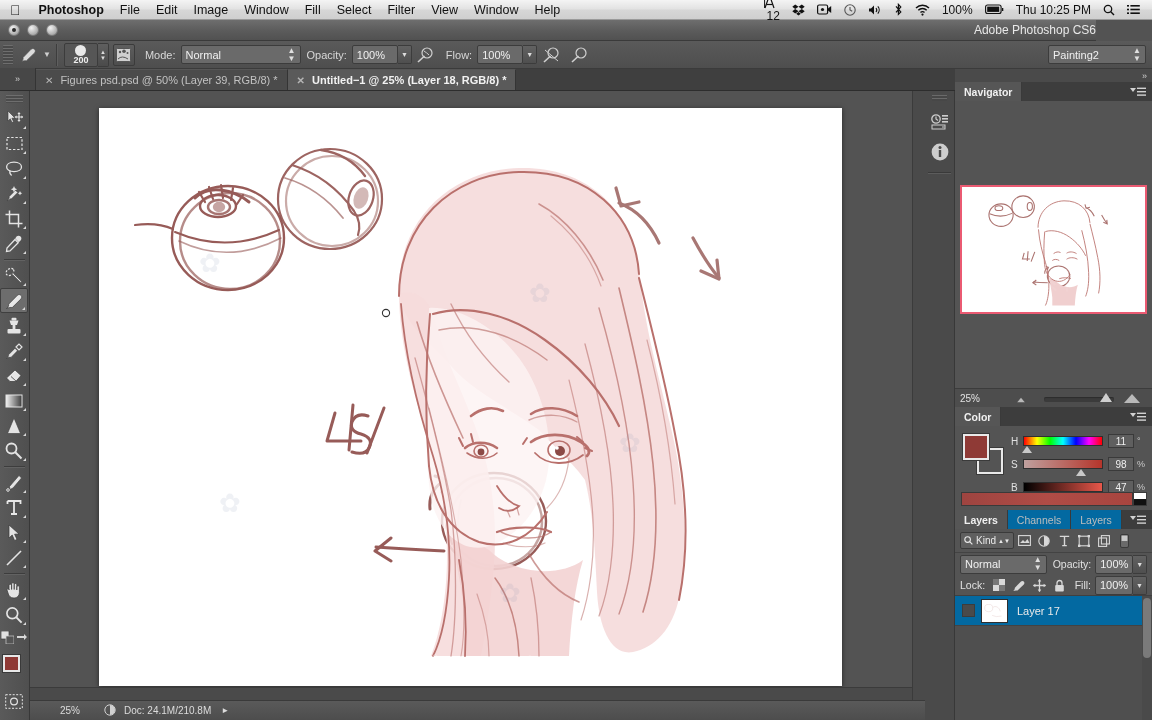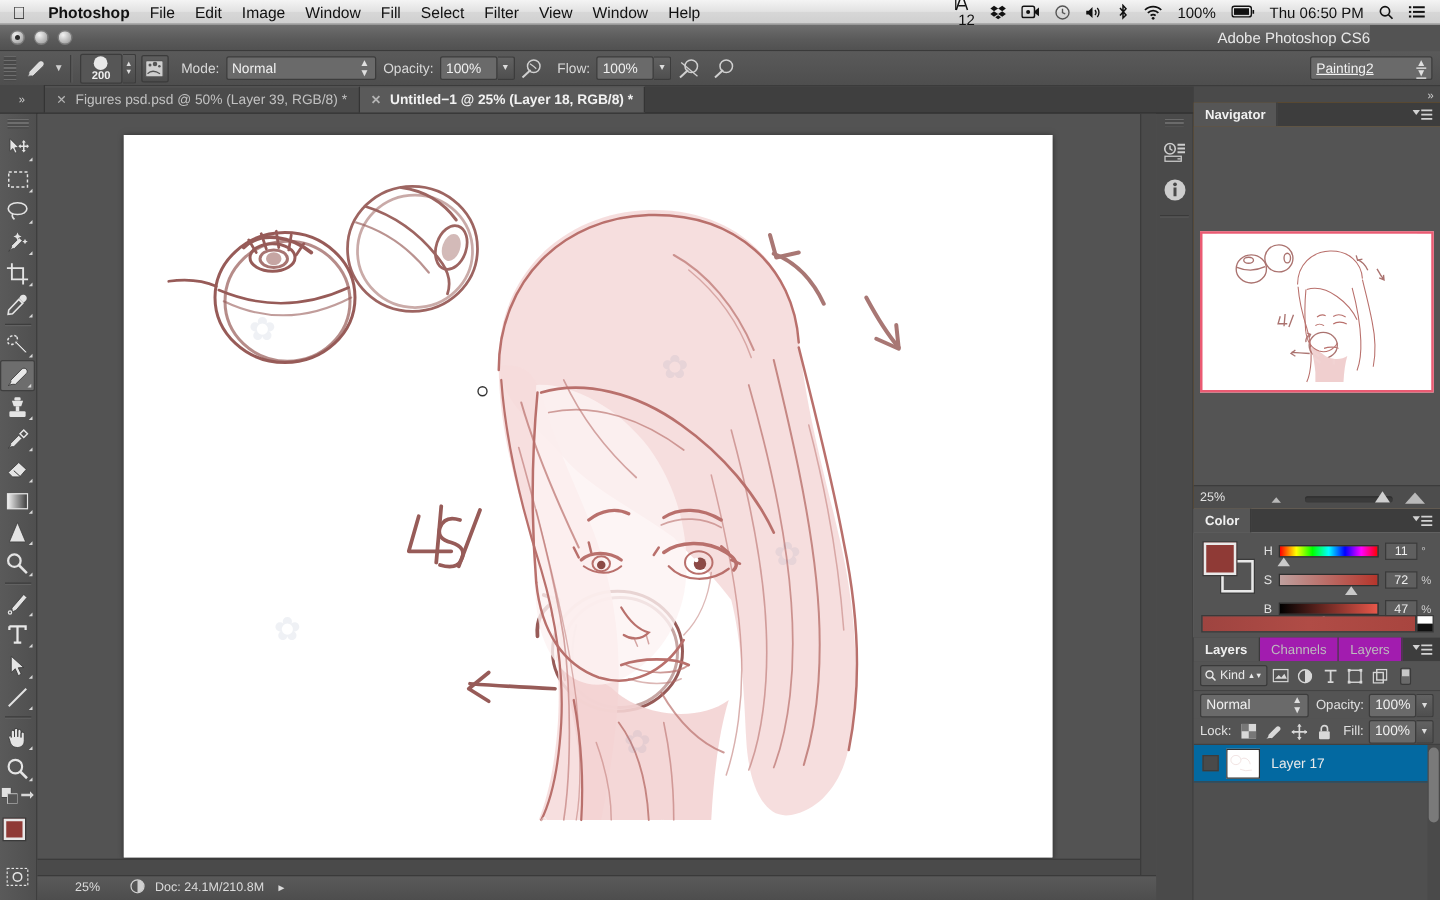--- a/index.html
+++ b/index.html
@@ -167,21 +167,21 @@
 
   #rightdock {
     position:absolute; left:955px; top:82px; width:197px; height:638px;
     background:#474747;
   }
   #docktop { position:absolute; right:0; top:-13px; width:197px; height:13px;
      background:#4a4a4a; display:flex; align-items:center; justify-content:flex-end;
      color:#cfcfcf; font-size:9px; padding-right:5px;}
   .paneltabs { display:flex; height:19px; background:#3d3d3d; }
   .ptab { display:flex;align-items:center; padding:0 9px; font-size:10.5px;
-     color:#bdbdbd; background:#a21caf; border-right:1px solid #3a3a3a;}
+     color:#bdbdbd; background:#0369a1; border-right:1px solid #3a3a3a;}
   .ptab.active { background:#565656; color:#f0f0f0; font-weight:bold; }
   .pmenu { margin-left:auto; display:flex; align-items:center; padding:0 6px;
      color:#d2d2d2; font-size:9px;}
 
   
   #navpanel { position:absolute; left:0; top:0; width:197px; height:325px; background:#a16207; }
   #navbody { position:absolute; left:0; top:19px; width:197px; height:287px; background:#545454;}
   #navthumb { position:absolute; left:5px; top:84px; width:187px; height:129px;
      background:#fff; border:2px solid #ea5a72; }
   #navfoot { position:absolute; left:0; bottom:0; width:197px; height:19px;
@@ -192,21 +192,21 @@
   #navfoot .track { position:absolute; left:48px; right:34px; top:8px; height:5px;
      background:#3b3b3b; border-radius:2px; box-shadow:inset 0 1px 1px #2d2d2d;}
   .mtri { width:0;height:0;border-left:5px solid transparent;border-right:5px solid transparent;
      border-bottom:6px solid #b9b9b9; position:absolute; top:8px;}
   .mtri.big { border-left-width:8px;border-right-width:8px;border-bottom-width:9px; top:5px;}
   .thumbsl { position:absolute; top:4px; width:0;height:0;
      border-left:6px solid transparent;border-right:6px solid transparent;
      border-bottom:9px solid #cfcfcf;}
 
   
-  #colorpanel { position:absolute; left:0; top:325px; width:197px; height:103px; background:#a3a3a3;}
+  #colorpanel { position:absolute; left:0; top:325px; width:197px; height:103px; background:#d946ef;}
   #cbody { position:absolute; left:0; top:19px; width:197px; height:84px; background:#545454;}
   #cswatch { position:absolute; left:8px; top:8px; width:40px; height:40px;}
   #cswatch .fg { position:absolute;left:0;top:0;width:26px;height:26px;background:#8f3a36;
      border:2px solid #e9e9e9; box-shadow:0 0 0 1px #3a3a3a; z-index:2;}
   #cswatch .bg { position:absolute;left:14px;top:14px;width:26px;height:26px;background:#545454;
      border:2px solid #e9e9e9; box-shadow:0 0 0 1px #3a3a3a; z-index:1;}
   .crow { position:absolute; left:56px; height:14px; display:flex; align-items:center; }
   .crow .ch { width:12px; font-size:10px; color:#e0e0e0;}
   .crow .bar { width:80px; height:10px; border:1px solid #2f2f2f; position:relative;}
   .crow .numbox { width:26px;height:14px;background:#5f5f5f;border:1px solid #3a3a3a;
@@ -323,21 +323,21 @@
           </svg>
       </span>
       <span class="ri">100%</span>
       <span class="ri">
         <svg width="19" height="11" viewBox="0 0 19 11">
             <rect x="0.6" y="1" width="15.5" height="8.5" rx="2" stroke="#111" stroke-width="1.1" fill="none"></rect>
             <rect x="2.2" y="2.6" width="12" height="5.3" fill="#111"></rect>
             <path d="M17 4 h1.3 v3 H17z" fill="#111"></path>
           </svg>
       </span>
-      <span class="ri">Thu 06:50 PM</span>
+      <span class="ri">Thu 10:25 PM</span>
       <span class="ri">
         <svg width="12" height="12" viewBox="0 0 12 12">
             <circle cx="5" cy="5" r="3.7" stroke="#111" stroke-width="1.3" fill="none"></circle>
             <path d="M7.8 7.8 L11 11" stroke="#111" stroke-width="1.4"></path>
           </svg>
       </span>
       <span class="ri">
         <svg width="13" height="11" viewBox="0 0 13 11">
             <rect x="0" y="1" width="2" height="1.6" fill="#111"></rect>
             <rect x="3.4" y="1" width="9.4" height="1.6" fill="#111"></rect>
@@ -412,21 +412,21 @@
           <path d="M2 3 L15 14" stroke="#d0d0d0" stroke-width="1"></path>
         </svg>
     </span>
     <span class="airbrush">
       <svg width="17" height="16" viewBox="0 0 17 16">
           <circle cx="10" cy="6" r="5" stroke="#d0d0d0" stroke-width="1.2" fill="none"></circle>
           <path d="M1 15 L7.5 9" stroke="#d0d0d0" stroke-width="1.6"></path>
         </svg>
     </span>
     <span id="wsbox">
-      <span class="selectbox" style="width:98px;text-decoration:underline;">
+      <span class="selectbox" style="width:98px;">
         <span>Painting2</span>
         <span class="caret">▲<br>▼</span>
       </span>
     </span>
   </div>
 
   <div id="tabbar">
     <span class="collapse">»</span>
     <span class="doctab">
       <span class="x">✕</span>
@@ -904,21 +904,21 @@
           </span>
           <span class="numbox">11</span>
           <span class="unit">°</span>
         </div>
 
         <div class="crow" style="top:31px">
           <span class="ch">S</span>
           <span class="bar" style="background:linear-gradient(to right,#bfa09e,#b5352b);">
             <span class="csl" style="left:52px"></span>
           </span>
-          <span class="numbox">72</span>
+          <span class="numbox">98</span>
           <span class="unit">%</span>
         </div>
 
         <div class="crow" style="top:54px">
           <span class="ch">B</span>
           <span class="bar" style="background:linear-gradient(to right,#000,#e8574a);">
             <span class="csl" style="left:30px"></span>
           </span>
           <span class="numbox">47</span>
           <span class="unit">%</span>

